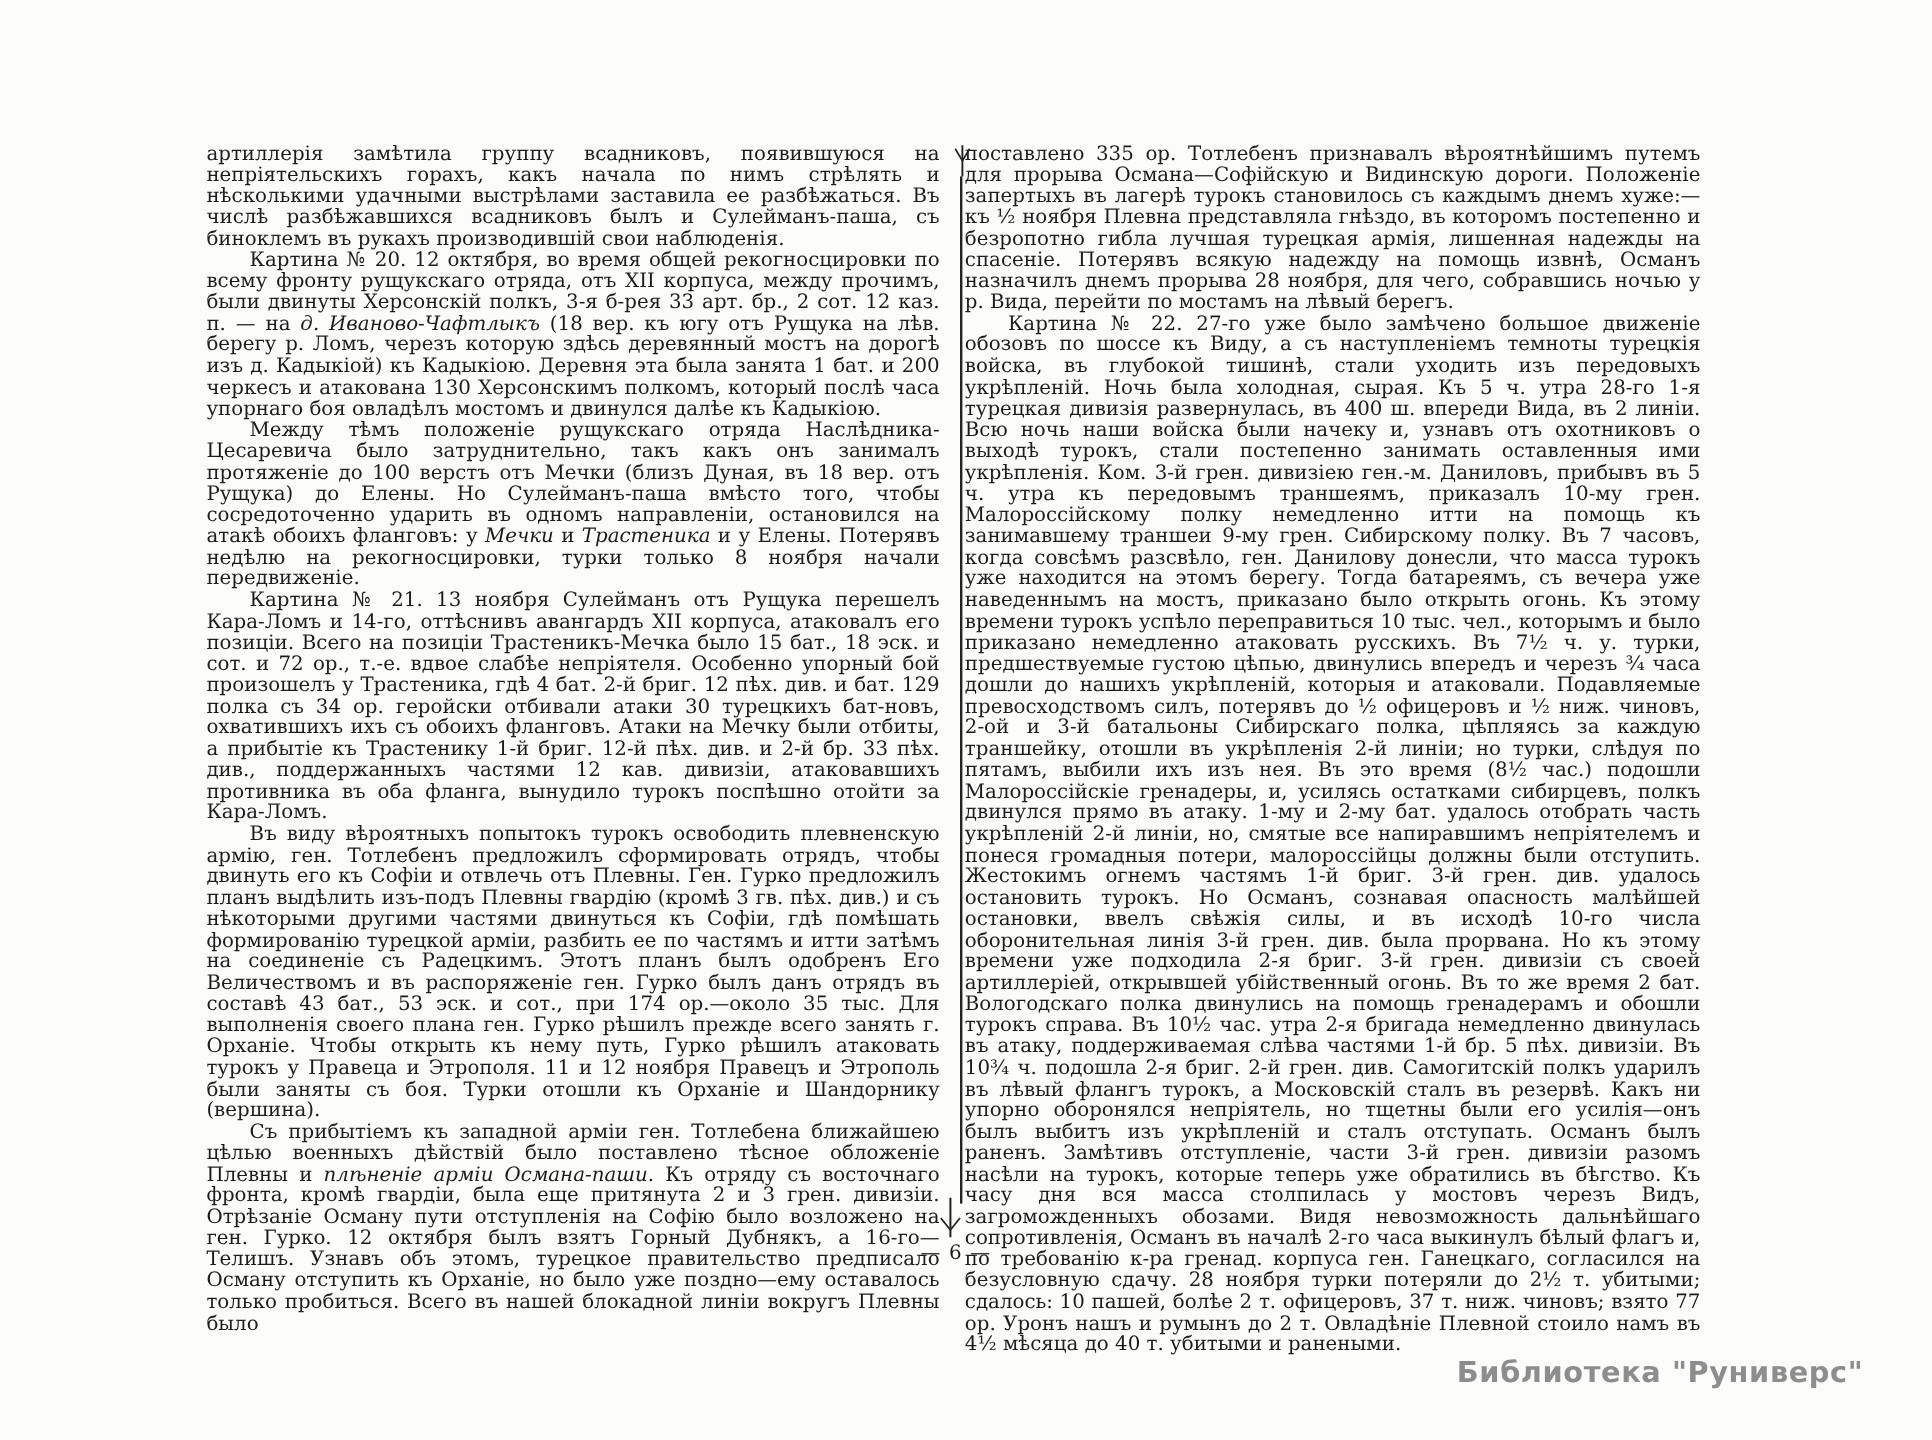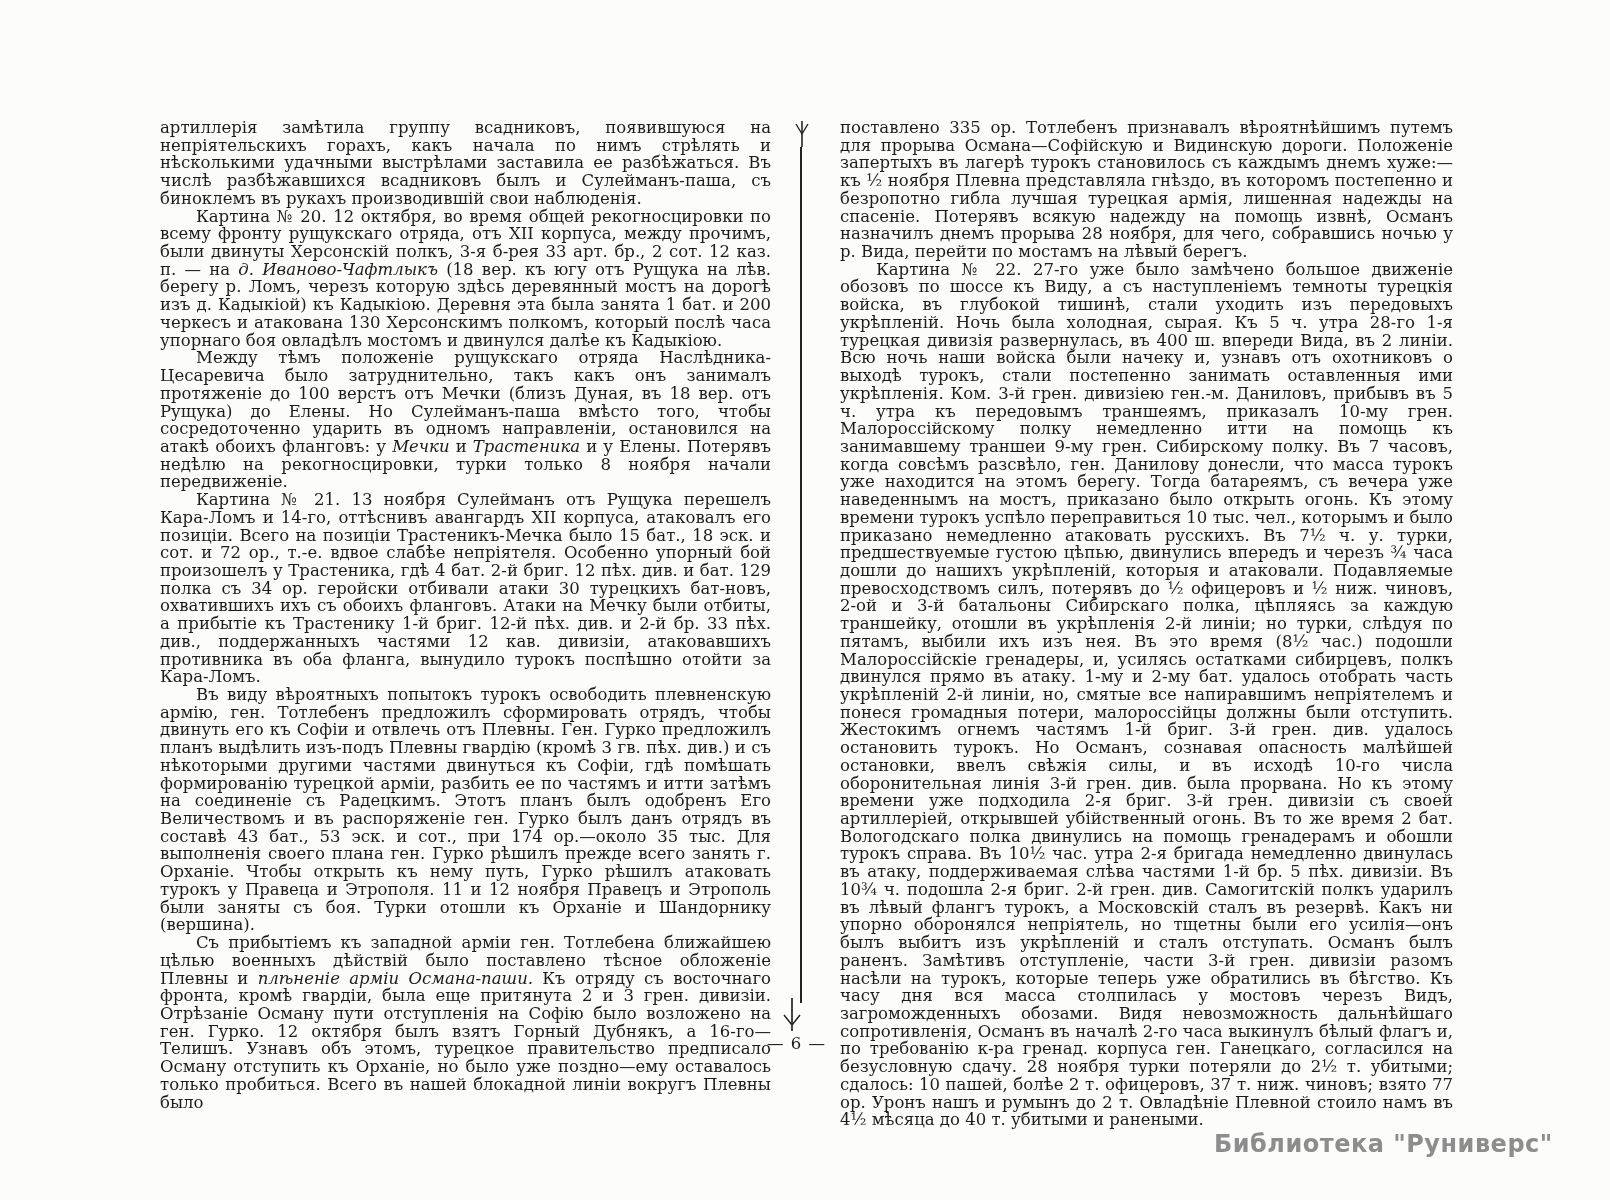--- a/index.html
+++ b/index.html
@@ -2,22 +2,22 @@
 <html><head>
 <meta charset="utf-8">
 <style>
   html,body { margin:0; padding:0; background:#e8e8e6; }
   .page {
     position:relative; width:1610px; height:1200px;
     background:#fcfcfb; overflow:hidden;
     font-family:"DejaVu Serif","Liberation Serif",serif;
   }
   .text-col { position:absolute; top:119px; }
-  .col-left  { left:160px; width:611px; }
-  .col-right { left:840px; width:613px; }
+  .col-left  { left:172px; width:611px; }
+  .col-right { left:804px; width:613px; }
   .para {
     margin:0; padding:0;
     font-size:16.5px; line-height:17.72px;
     color:#1c1c1c; text-align:justify;
     hyphens:none;
   }
   .indent { text-indent:36px; }
   .seg-normal {}
   .seg-bold { font-weight:normal; }
   .seg-italic { font-style:italic; }

